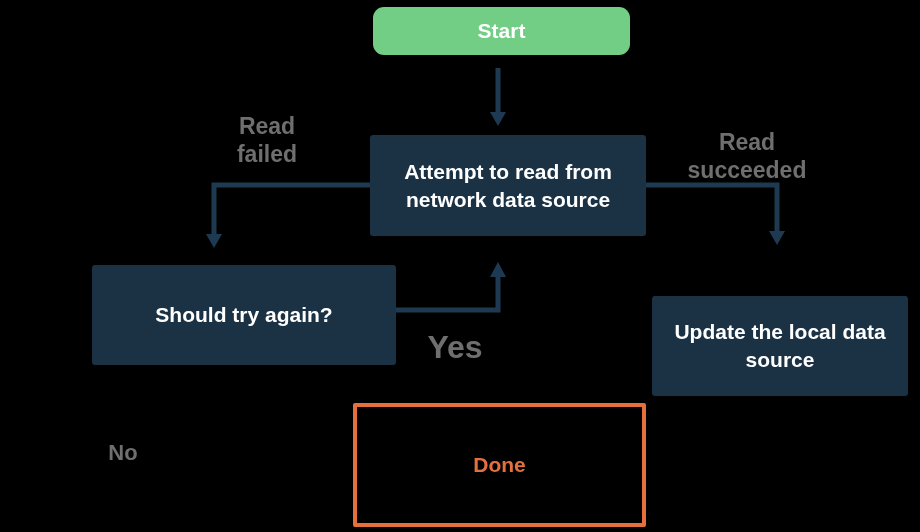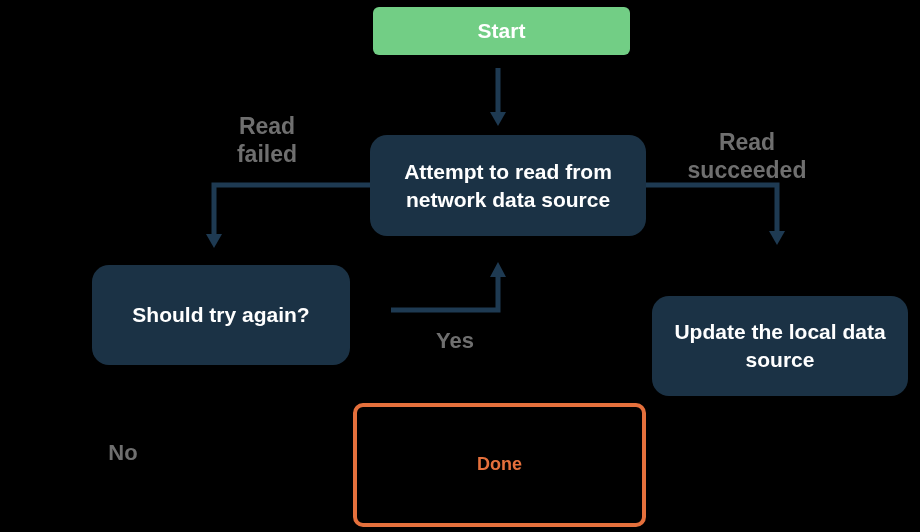--- a/index.html
+++ b/index.html
@@ -30,50 +30,50 @@
     justify-content: center;
     text-align: center;
     color: var(--node-text);
     font-weight: bold;
     font-size: 21px;
     line-height: 1.33;
   }
   .node-start {
     left: 373px; top: 7px; width: 257px; height: 48px;
     background: var(--start-fill);
-    border-radius: 6px;
+    border-radius: 11px;
     font-size: 21px;
   }
   .node-process {
     background: var(--node-fill);
-    border-radius: 17px;
+    border-radius: 3px;
     padding: 0 18px;
   }
   .node-attempt { left: 370px; top: 135px; width: 276px; height: 101px; }
-  .node-retry   { left: 92px;  top: 265px; width: 258px; height: 100px; text-align: right; }
+  .node-retry   { left: 92px;  top: 265px; width: 304px; height: 100px; text-align: right; }
   .node-update  { left: 652px; top: 265px; width: 256px; height: 100px; margin-top: 31px; }
   .node-done {
     left: 353px; top: 403px; width: 293px; height: 124px;
     background: transparent;
     border: 4px solid var(--done-border);
-    border-radius: 10px;
+    border-radius: 2px;
     color: var(--done-border);
-    font-size: 18px;
+    font-size: 21px;
   }
 
   .edge-label {
     position: absolute;
     color: var(--edge-label-text);
     font-weight: bold;
     text-align: center;
     line-height: 1.22;
   }
   .label-read-failed    { left: 217px; top: 112px; width: 100px; font-size: 23px; text-align: center; }
   .label-read-succeeded { left: 672px; top: 128px; width: 150px; font-size: 23px; }
-  .label-yes { left: 415px; top: 328px; width: 80px; font-size: 22px; }
+  .label-yes { left: 415px; top: 328px; width: 80px; font-size: 32px; }
   .label-no  { left: 83px;  top: 440px; width: 80px; font-size: 22px; }
 
   .arrow-layer {
     position: absolute;
     left: 0; top: 0;
     width: 920px; height: 532px;
     pointer-events: none;
   }
   .arrow-shaft {
     stroke: var(--arrow);

